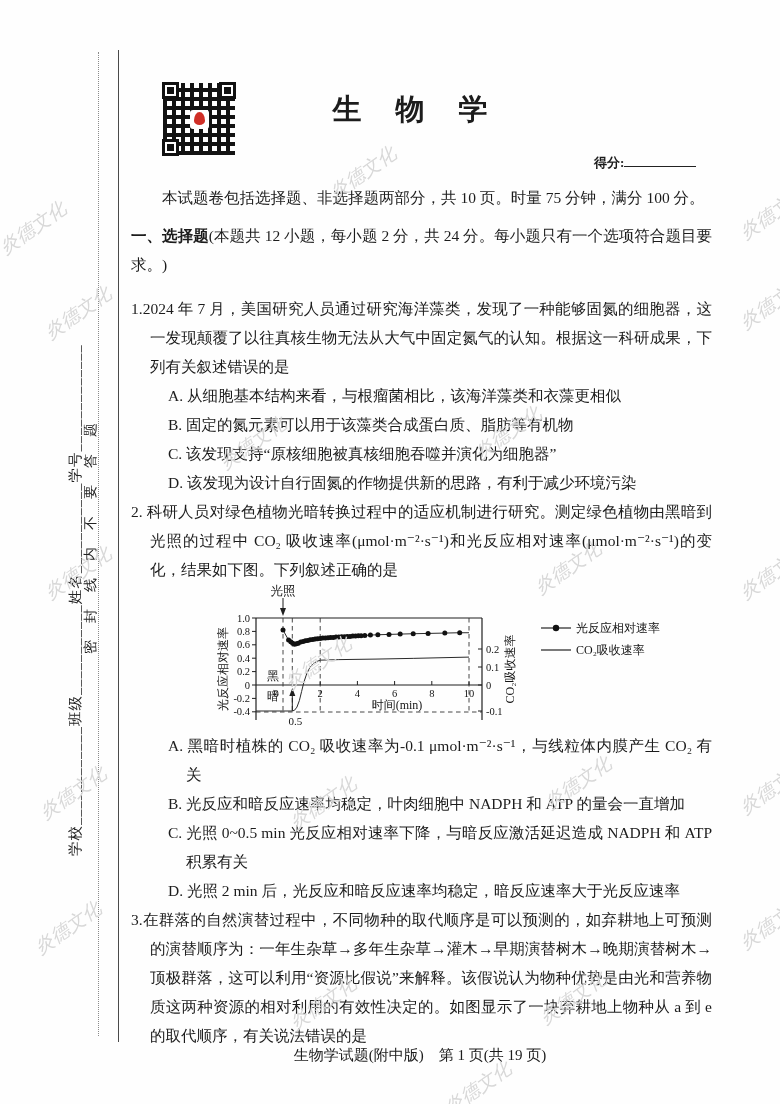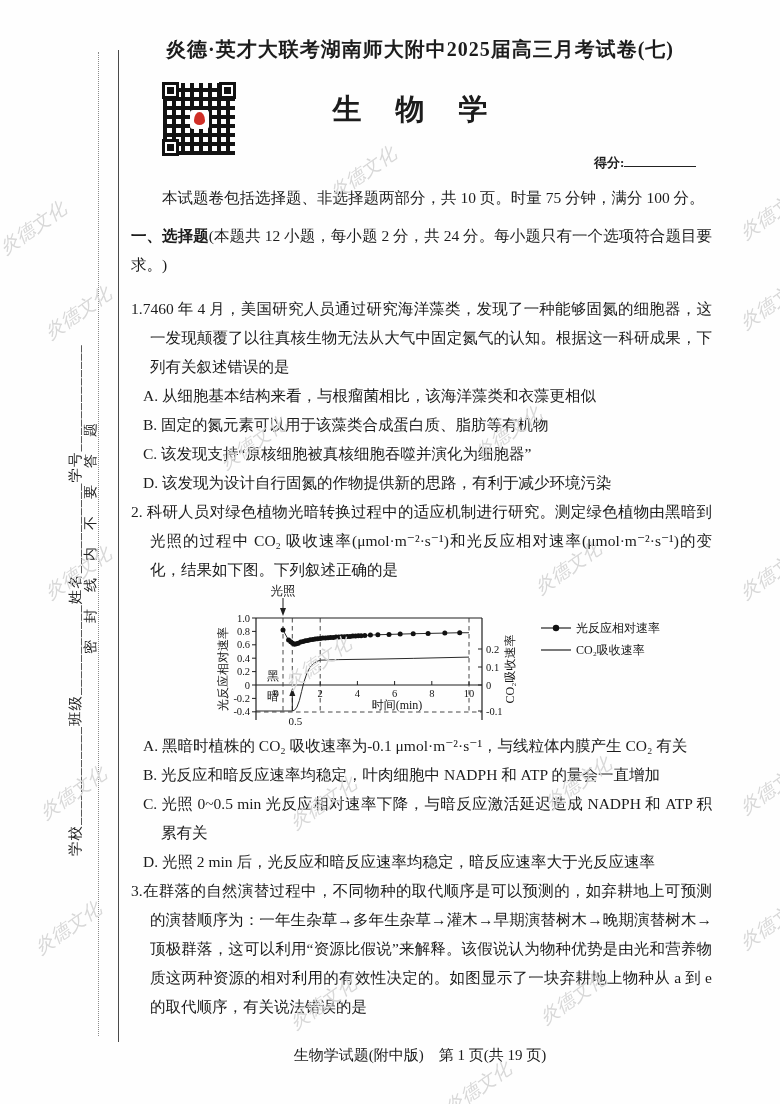--- a/index.html
+++ b/index.html
@@ -32,61 +32,60 @@
   .qr .center-hole{position:absolute;left:50%;top:50%;width:19px;height:19px;margin:-9.5px;background:#fff;border-radius:3px;}
   .qr .flame{position:absolute;left:50%;top:50%;width:11px;height:13px;margin:-7px -5.5px;background:#cf2f27;
       border-radius:55% 55% 55% 55%/72% 72% 34% 34%;}
   
   .content{position:absolute;left:131px;top:183px;width:581px;font-size:15.5px;line-height:29px;
       text-align:justify;}
   .intro{text-indent:2em;margin-bottom:9px;}
   .section-head{margin-bottom:15px;}
   .section-head b{font-weight:bold;}
   .q-stem{padding-left:19px;text-indent:-19px;}
-  .opt{margin-left:12px;padding-left:18px;text-indent:-18px;}
+  .opt{margin-left:37px;padding-left:18px;text-indent:-18px;}
   .chart-block{position:relative;height:147px;}
   #chart-svg{position:absolute;left:84px;top:-2px;width:500px;height:150px;overflow:visible;}
   #chart-svg text{font-family:"Liberation Serif","DejaVu Serif",serif;fill:#141414;}
   
   .page-footer{position:absolute;top:1046px;left:120px;width:600px;text-align:center;font-size:15px;}
   .promo{position:absolute;top:1074px;left:0;width:100%;text-align:center;
       font-family:"Liberation Sans","DejaVu Sans",sans-serif;font-weight:bold;font-size:17px;color:#701a75;margin-top:36px;}
 </style>
 </head>
 <body>
 
 <div class="page">
 
   <div class="seal-dotted"></div>
   <div class="content-rule"></div>
   <div class="student-fields">学校____________班级___________姓名___________学号_____________</div>
   <div class="seal-text">密封线内不要答题</div>
 
-  <div class="header-title">炎德·英才大联考湖南师大附中2025届高三月考试卷(七)</div>
 
   <div class="qr">
     <div class="f tl"></div>
     <div class="f tr"></div>
     <div class="f bl"></div>
     <div class="center-hole"></div>
     <div class="flame"></div>
   </div>
 
   <div class="subject-title">生物学</div>
 
   <div class="score"><span>得分:</span><span class="blank"></span></div>
 
   <div class="content">
 
     <div class="intro">本试题卷包括选择题、非选择题两部分，共 10 页。时量 75 分钟，满分 100 分。</div>
 
     <div class="section-head"><b>一、选择题</b><span>(本题共 12 小题，每小题 2 分，共 24 分。每小题只有一个选项符合题目要求。)</span></div>
 
     <div>
-      <div class="q-stem">1.7460 年 4 月，美国研究人员通过研究海洋藻类，发现了一种能够固氮的细胞器，这一发现颠覆了以往真核生物无法从大气中固定氮气的认知。根据这一科研成果，下列有关叙述错误的是</div>
+      <div class="q-stem">1.2024 年 7 月，美国研究人员通过研究海洋藻类，发现了一种能够固氮的细胞器，这一发现颠覆了以往真核生物无法从大气中固定氮气的认知。根据这一科研成果，下列有关叙述错误的是</div>
       <div class="opt">A. 从细胞基本结构来看，与根瘤菌相比，该海洋藻类和衣藻更相似</div>
       <div class="opt">B. 固定的氮元素可以用于该藻类合成蛋白质、脂肪等有机物</div>
       <div class="opt">C. 该发现支持“原核细胞被真核细胞吞噬并演化为细胞器”</div>
       <div class="opt">D. 该发现为设计自行固氮的作物提供新的思路，有利于减少环境污染</div>
     </div>
 
     <div>
       <div class="q-stem">2. 科研人员对绿色植物光暗转换过程中的适应机制进行研究。测定绿色植物由黑暗到光照的过程中 CO₂ 吸收速率(μmol·m⁻²·s⁻¹)和光反应相对速率(μmol·m⁻²·s⁻¹)的变化，结果如下图。下列叙述正确的是</div>
       <div class="chart-block">
         <svg id="chart-svg" viewBox="0 -26 500 150">

